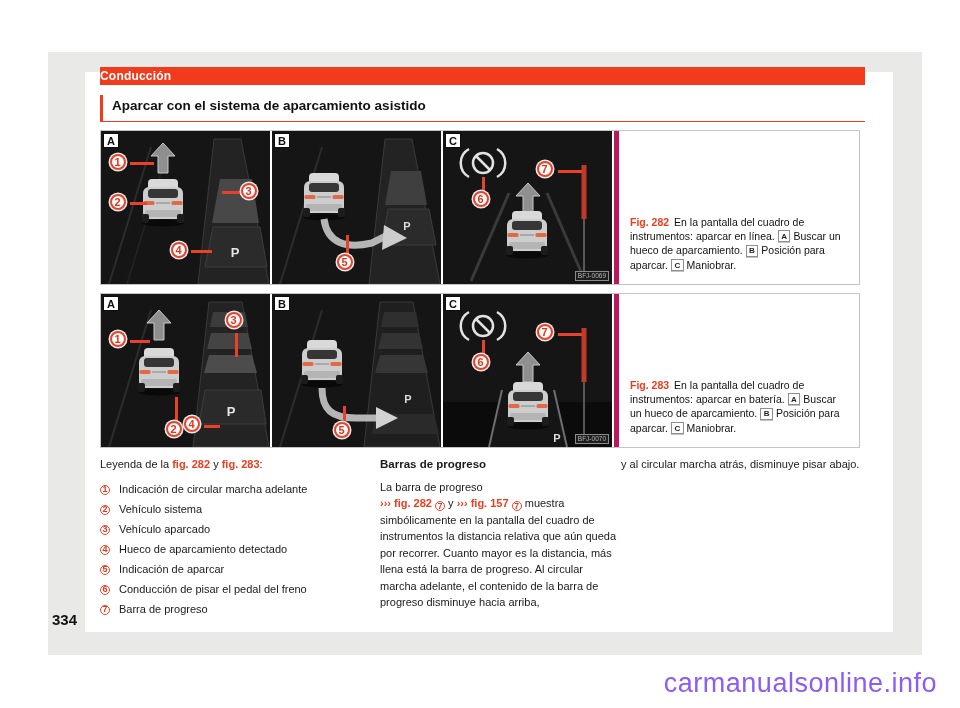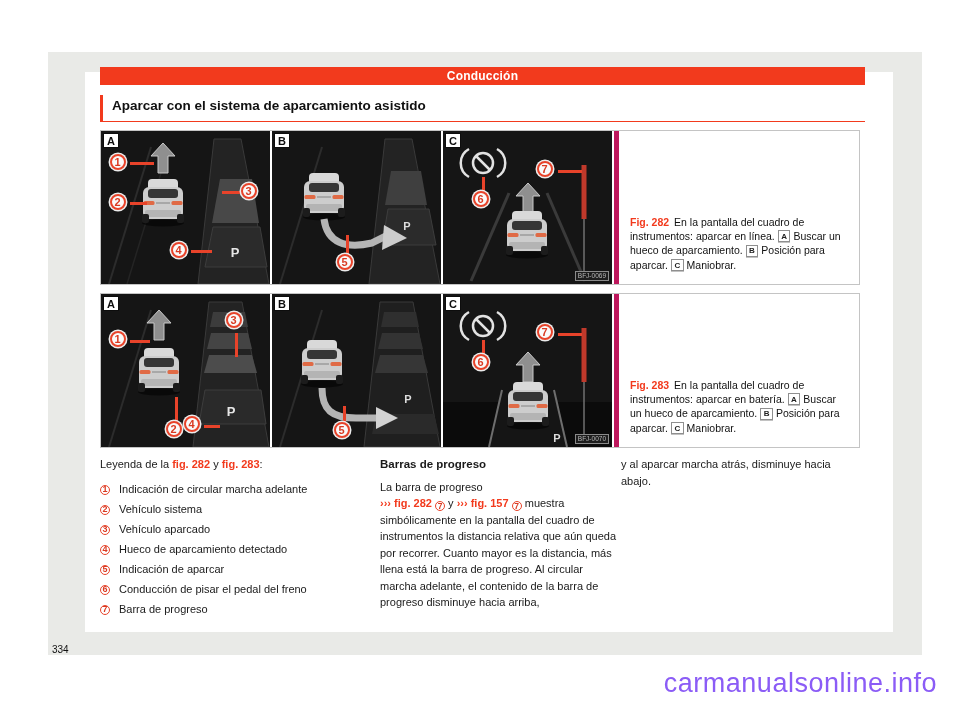--- a/index.html
+++ b/index.html
@@ -4,21 +4,21 @@
 <style>
   * { margin:0; padding:0; box-sizing:border-box; }
   html,body { width:960px; height:708px; background:#ffffff;
               font-family:"Liberation Sans", sans-serif; color:#1a1a1a; overflow:hidden; }
   .stage { position:relative; width:960px; height:708px; }
 
   .backdrop { position:absolute; left:48px; top:52px; width:874px; height:603px; background:#e9eae7; }
   .sheet    { position:absolute; left:85px; top:72px; width:808px; height:560px; background:#ffffff; }
 
   .header-bar { position:absolute; left:100px; top:67px; width:765px; height:18px;
-                background:#f23a1d; color:#fff; text-align:center; font-size:12px;
+                background:#f23a1d; color:#fff; font-size:12px;
                 font-weight:700; line-height:18px; letter-spacing:.2px; }
 
   .section-title { position:absolute; left:100px; top:95px; width:765px;
                    border-left:3px solid #f23a1d; border-bottom:1px solid #f23a1d;
                    padding:3px 0 8px 9px; font-size:13.5px; font-weight:700; color:#111; }
 
   .figrow { position:absolute; left:100px; width:760px; height:155px;
             border:1px solid #c4c4c4; background:#fff; display:flex; }
   .figrow.r1 { top:130px; } .figrow.r2 { top:293px; }
 
@@ -54,21 +54,21 @@
   .legend-list { list-style:none; }
   .legend-list li { display:flex; align-items:center; height:20px; }
   .lnum { flex:none; width:10px; height:10px; border:1.5px solid #e8432a; border-radius:50%;
           color:#d93a22; font-size:9px; font-weight:700; display:flex; align-items:center;
           justify-content:center; margin-right:9px; background:#fff; }
   .colhead { font-weight:700; font-size:11.5px; margin-bottom:6px; }
   .inum { display:inline-flex; width:10px; height:10px; border:1.5px solid #e8432a;
           border-radius:50%; color:#d93a22; font-size:8.5px; font-weight:700;
           align-items:center; justify-content:center; vertical-align:-2px; background:#fff; }
 
-  .pagenum { position:absolute; left:52px; top:644px; font-size:10px; font-weight:400; color:#111; }
+  .pagenum { position:absolute; left:52px; top:611px; font-size:15px; font-weight:700; color:#111; }
   .watermark { position:absolute; right:23px; top:668px; font-size:27px; color:#8b5cf6;
                letter-spacing:.5px; cursor:pointer; }
 
   .pmark { fill:#e6e6e6; font-family:"Liberation Sans",sans-serif; font-size:13px; font-weight:700; text-anchor:middle; }
   .pmark-sm { fill:#dcdcdc; font-family:"Liberation Sans",sans-serif; font-size:11px; font-weight:700; text-anchor:middle; }
 </style>
 </head>
 <body>
 
 <svg width="0" height="0" style="position:absolute" aria-hidden="true">
@@ -293,18 +293,18 @@
       <a class="ref">››› fig. 282</a>
       <span class="inum">7</span>
       <span>y</span>
       <a class="ref">››› fig. 157</a>
       <span class="inum">7</span>
       <span>muestra simbólicamente en la pantalla del cuadro de instrumentos la distancia relativa que aún queda por recorrer. Cuanto mayor es la distancia, más llena está la barra de progreso. Al circular marcha adelante, el contenido de la barra de progreso disminuye hacia arriba,</span>
     </p>
   </div>
 
   <div class="col col3">
-    <p class="body">y al aparcar marcha atrás, disminuye hacia abajo.</p>
+    <p class="body">y al circular marcha atrás, disminuye pisar abajo.</p>
   </div>
 
   <div class="pagenum">334</div>
   <div class="watermark">carmanualsonline.info</div>
 </div>
 
 </body></html>

